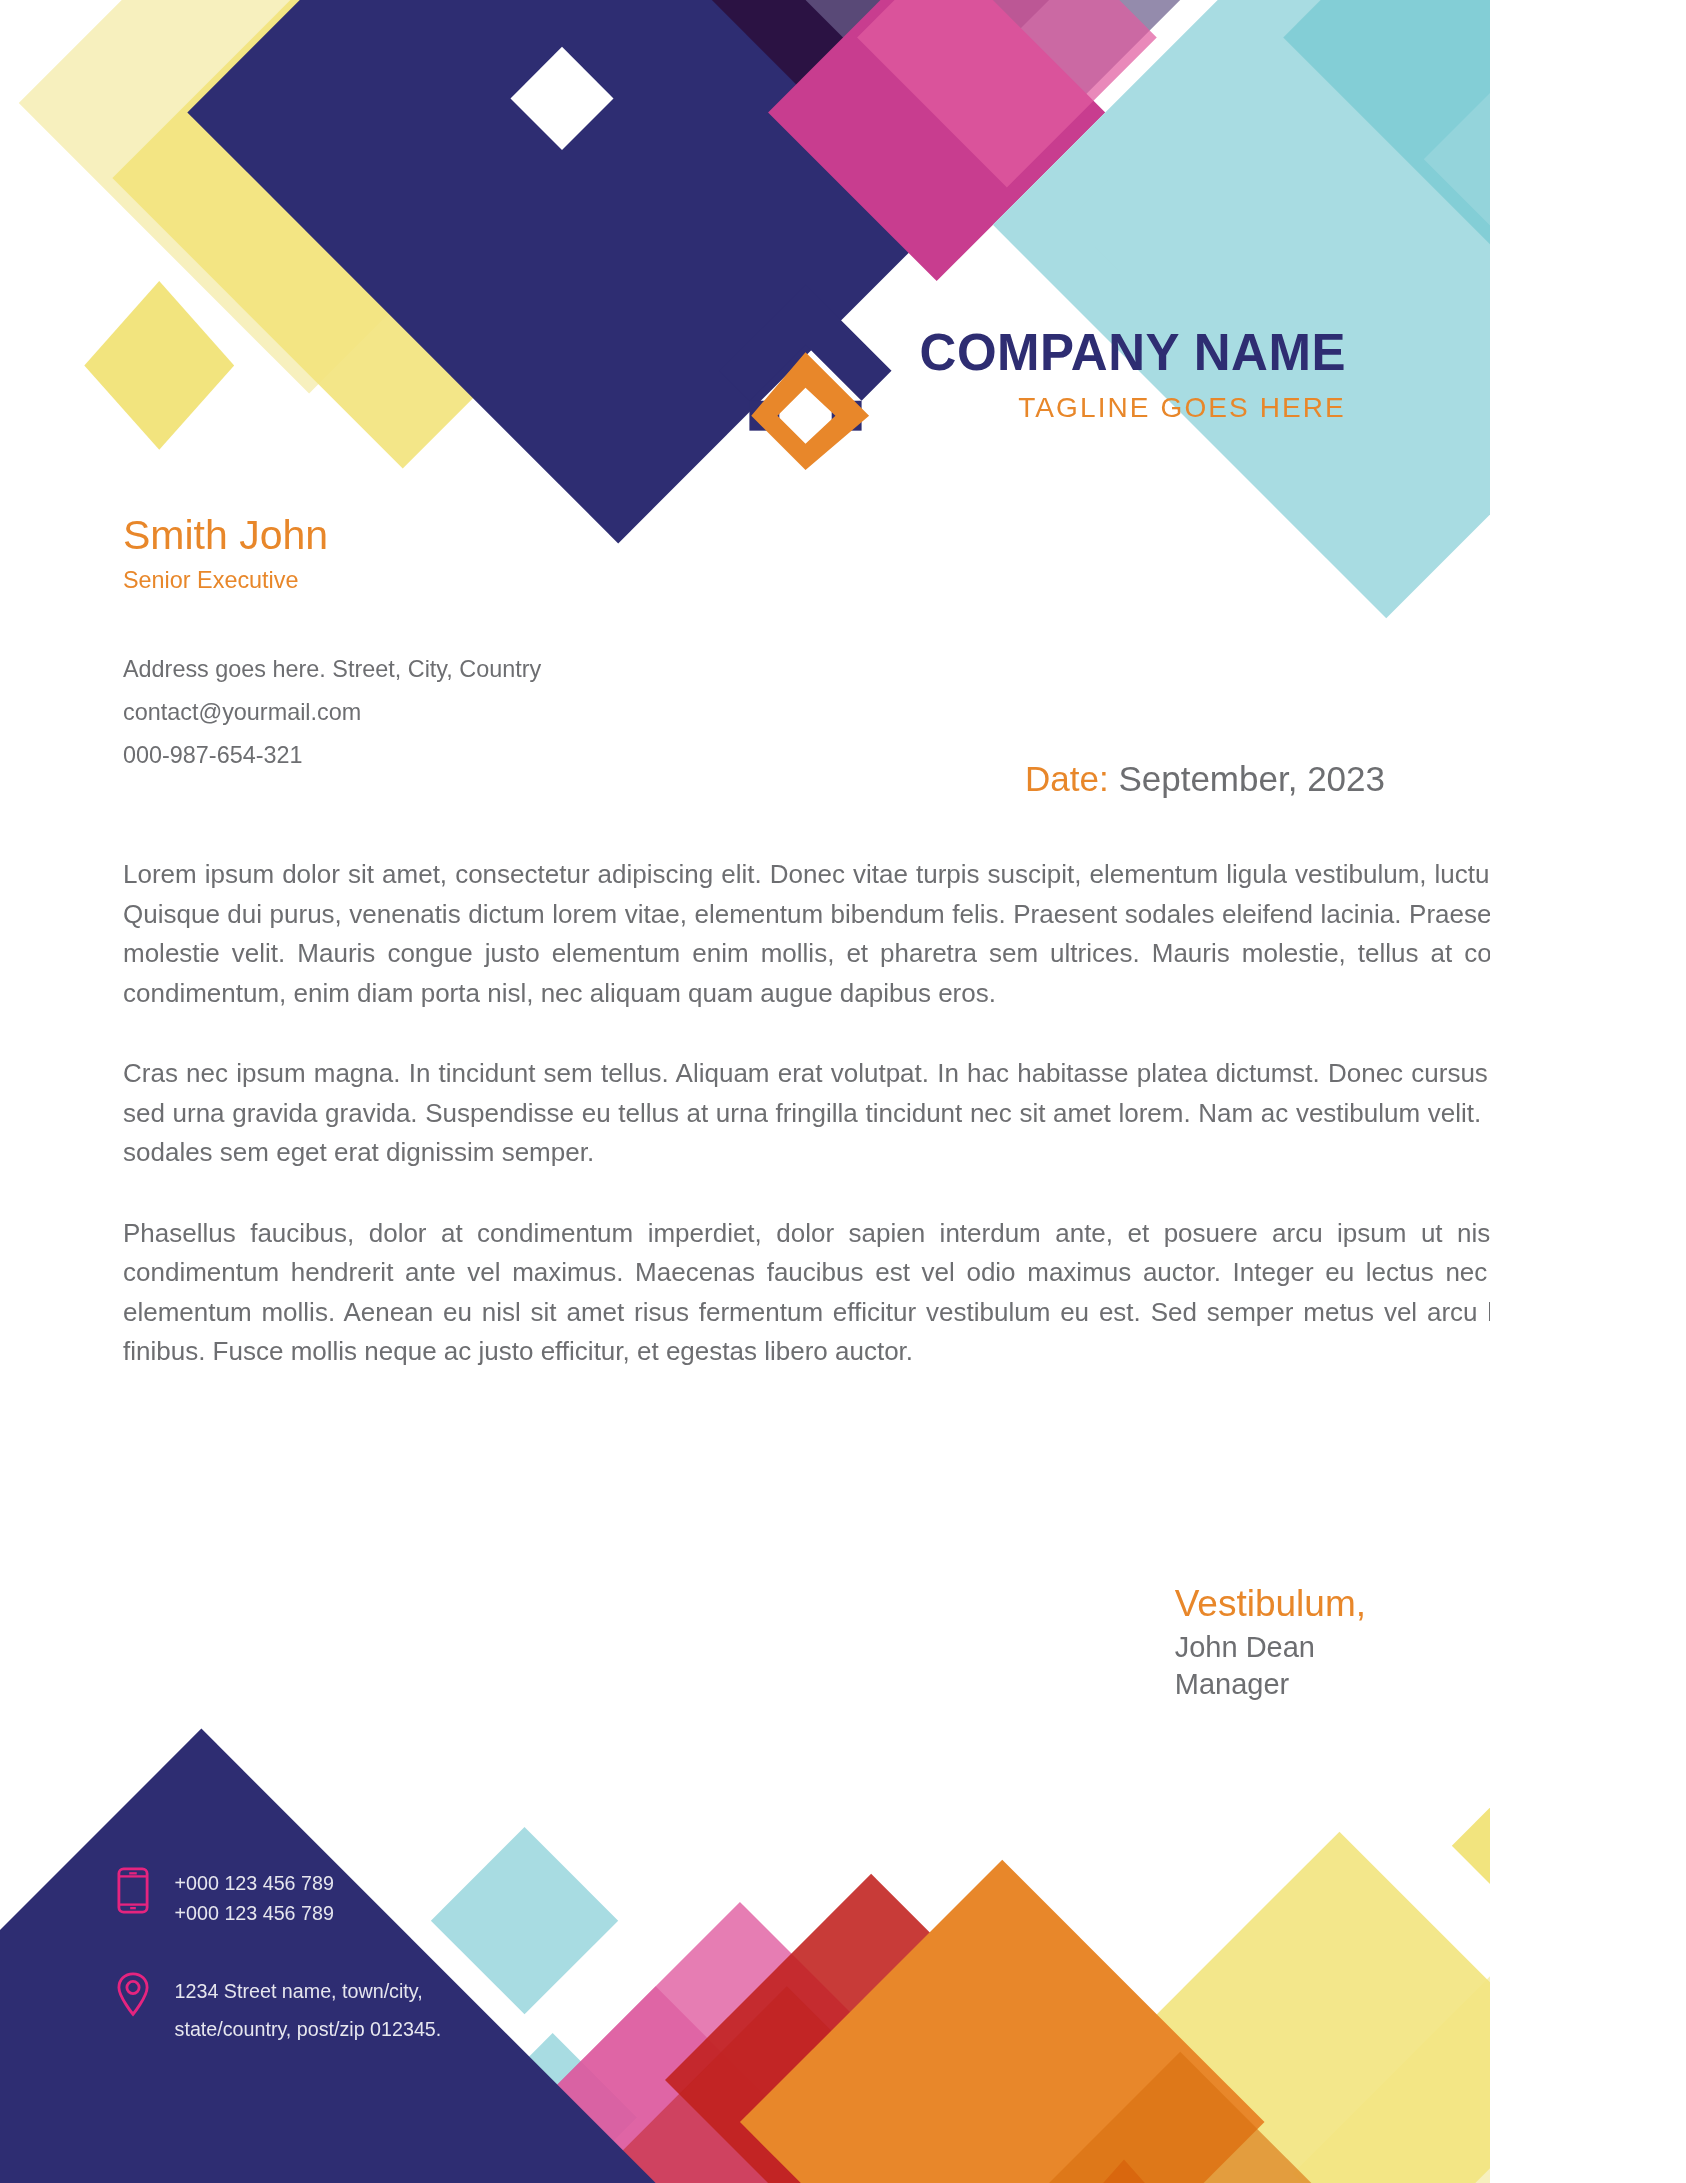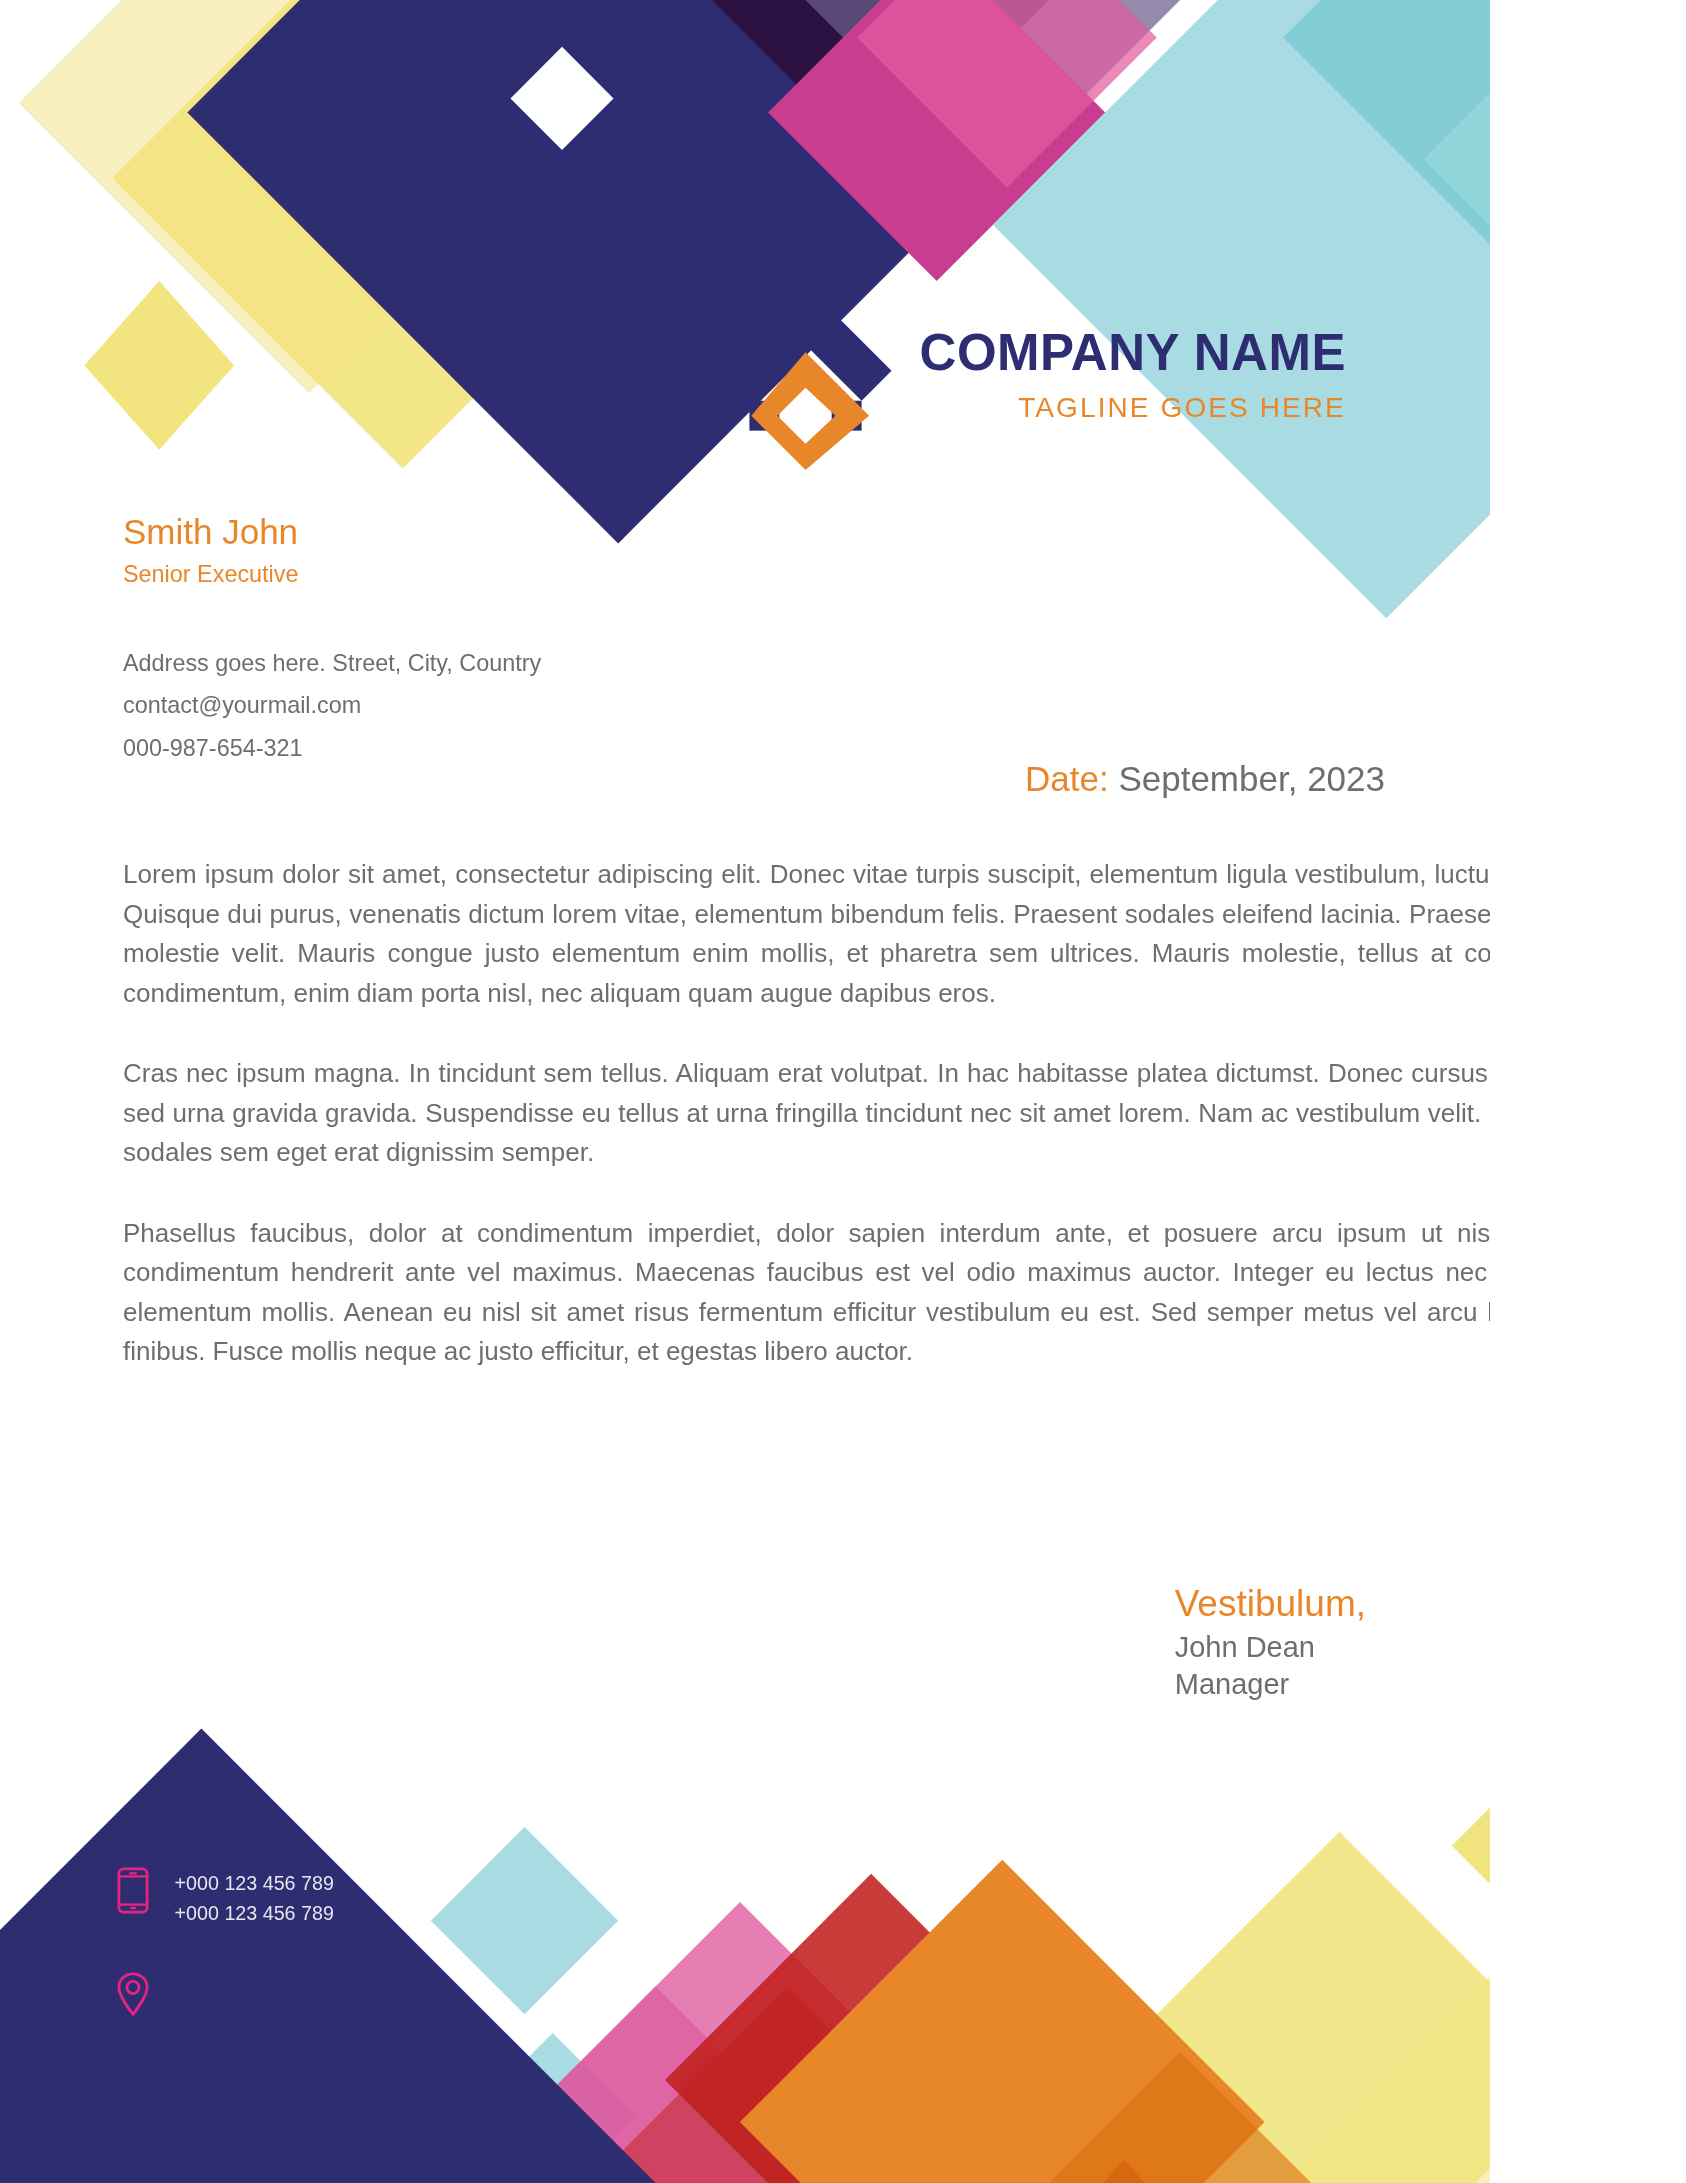--- a/index.html
+++ b/index.html
@@ -57,21 +57,21 @@
   }
 
   
   .sender {
     position: absolute;
     left: 123px;
     top: 513px;
     width: 843px;
   }
   .sender-name {
-    font-size: 35px;
+    font-size: 41px;
     color: #E8872A;
     line-height: 1.1;
   }
   .sender-role {
     font-size: 23.4px;
     color: #E8872A;
     margin-top: 9.4px;
   }
   .sender-contact {
     margin-top: 54px;
@@ -289,18 +289,22 @@
     </div>
 
 
     <div class="fc-row">
       <span class="fc-icon">
         <svg width="32" height="47" viewBox="0 0 34 50">
           <path d="M17 3 C8.2 3 2 9.6 2 17.6 C2 27.5 17 46 17 46 C17 46 32 27.5 32 17.6 C32 9.6 25.8 3 17 3 Z" fill="none" stroke="#E5247F" stroke-width="3"></path>
           <circle cx="17" cy="17.5" r="6.5" fill="none" stroke="#E5247F" stroke-width="3"></circle>
         </svg>
       </span>
+      <div class="fc-lines wide">
+        <div>1234 Street name, town/city,</div>
+        <div>state/country, post/zip 012345.</div>
+      </div>
     </div>
 
   </div>
 
 </div>
 
 
 </body></html>

